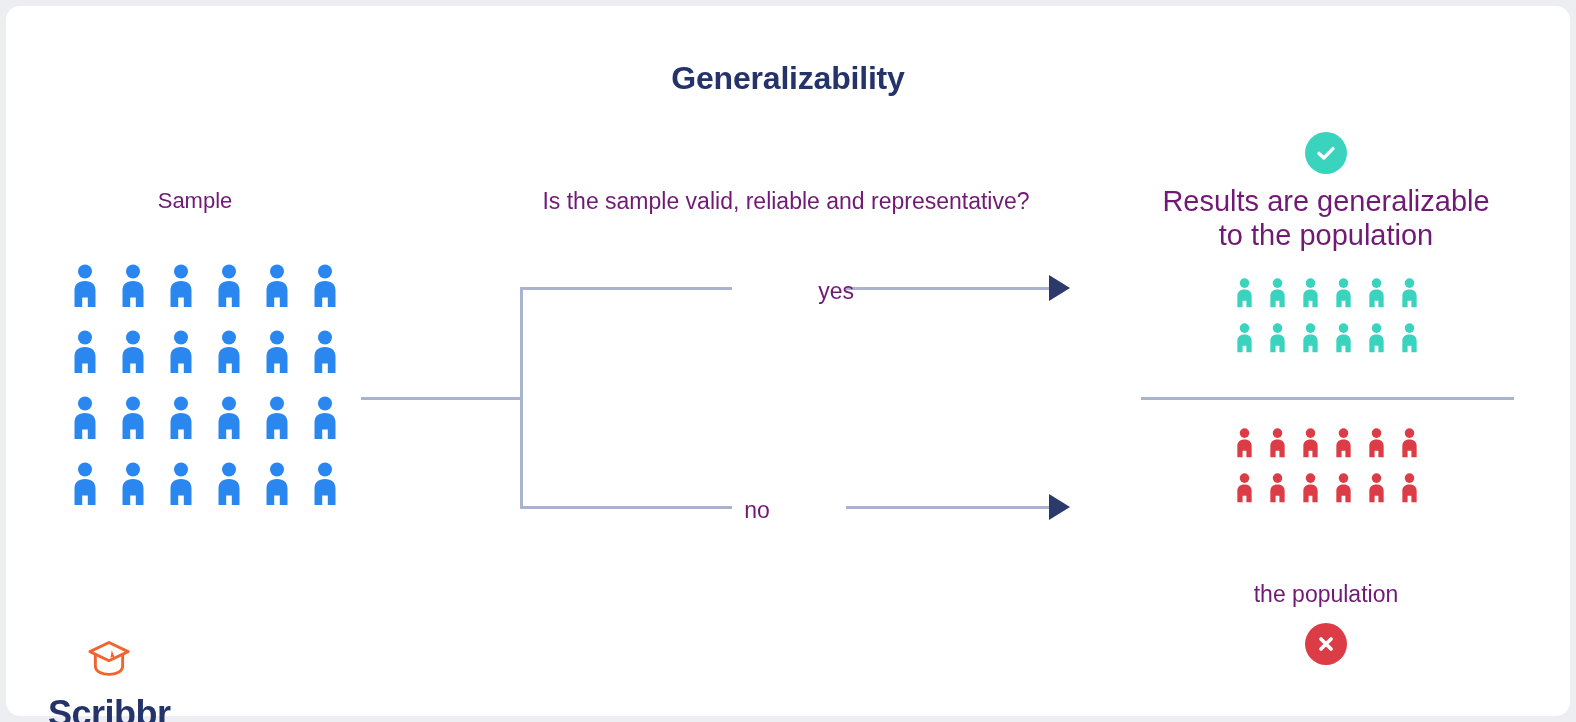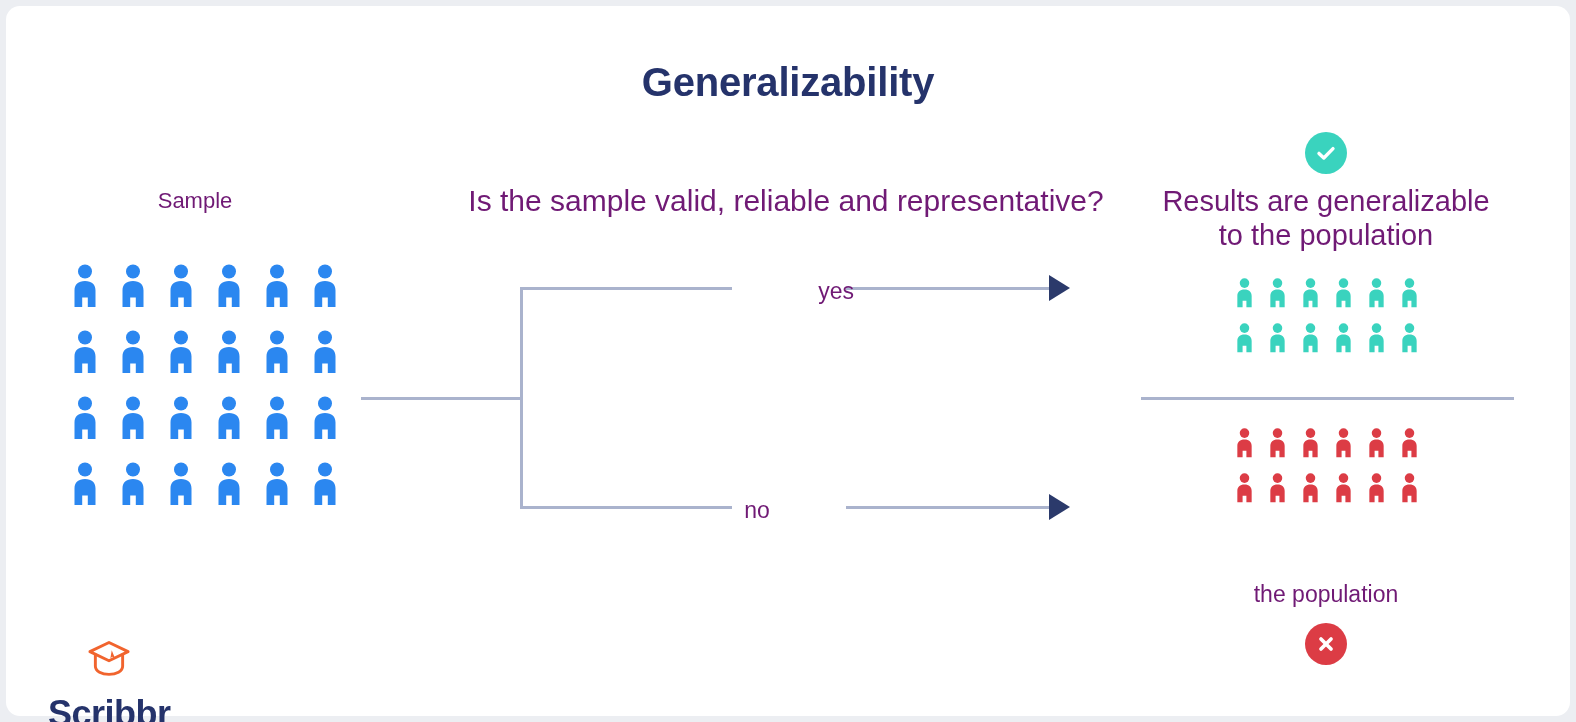--- a/index.html
+++ b/index.html
@@ -25,21 +25,21 @@
     border-radius: 14px;
   }
 
   
   #title {
     position: absolute;
     left: 0;
     top: 54px;
     width: 1564px;
     text-align: center;
-    font-size: 40px;
+    font-size: 32px;
     font-weight: bold;
     color: #25336b;
     letter-spacing: -0.2px;
   }
 
   
   .label {
     position: absolute;
     color: #701a75;
     font-size: 22px;
@@ -49,21 +49,21 @@
 
   #sample-label {
     left: 60px;
     top: 178px;
     width: 258px;
   }
   #question-label {
     left: 330px;
     top: 178px;
     width: 900px;
-    font-size: 30px;
+    font-size: 23px;
   }
   #yes-label {
     left: 718px;
     top: 268px;
     width: 130px;
     font-size: 23px;
     text-align: right;
   }
   #no-label {
     left: 686px;

